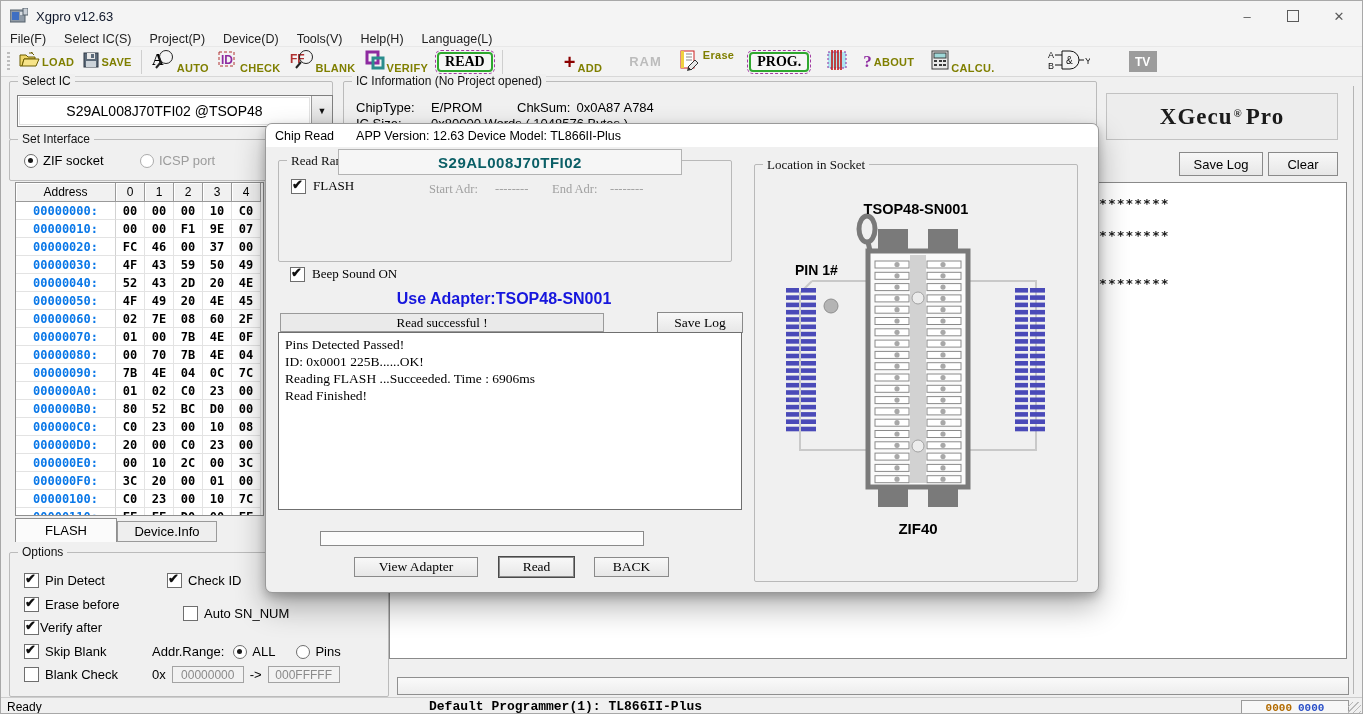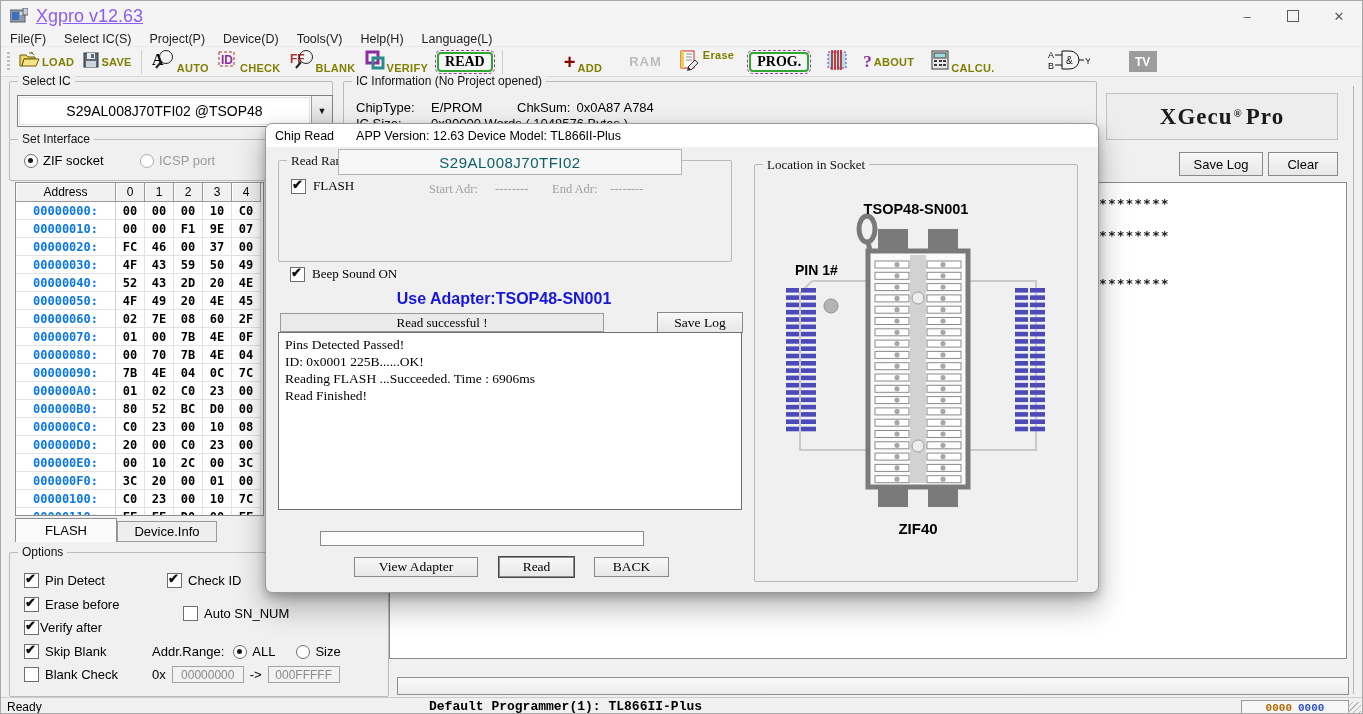--- a/index.html
+++ b/index.html
@@ -1,21 +1,21 @@
 <!DOCTYPE html>
 <html><head>
 <meta charset="utf-8">
 <style>
   html,body{margin:0;padding:0;background:#dcdcdc;}
   #app{position:relative;width:1363px;height:714px;background:#f0f0f0;overflow:hidden;
        font-family:"Liberation Sans",sans-serif;border:1px solid #a8a8a8;box-sizing:border-box;color:#000;}
   .abs{position:absolute;}
   
   #titlebar{left:0;top:0;width:100%;height:30px;background:#f4f4f4;display:flex;align-items:center;}
-  #titlebar .title{font-size:18px;color:#8b5cf6;margin-left:8px;text-decoration:underline;}
+  #titlebar .title{font-size:13px;color:#0f172a;margin-left:8px;}
   #win-controls{position:absolute;right:0;top:0;height:30px;display:flex;}
   .wbtn{width:46px;height:30px;display:flex;align-items:center;justify-content:center;color:#5a5a5a;font-size:13px;}
   .maxbox{width:10px;height:10px;border:1px solid #5a5a5a;display:inline-block;}
   
   #menubar{left:0;top:30px;width:100%;height:15px;display:flex;align-items:center;background:#f4f4f4;}
   .menu-item{padding:0 9px;font-size:12.5px;color:#222;}
   
   #toolbar{left:0;top:45px;width:100%;height:31px;background:#f3f3f3;border-top:1px solid #e8e8e8;
            border-bottom:1px solid #d8d8d8;display:flex;align-items:center;gap:9px;padding-left:6px;box-sizing:border-box;}
   .grip{width:3px;height:20px;background:repeating-linear-gradient(#bdbdbd 0 2px,transparent 2px 4px);}
@@ -71,21 +71,21 @@
   .tab{position:absolute;display:flex;align-items:center;justify-content:center;font-size:13px;box-sizing:border-box;}
   #tab-flash{left:14px;top:517px;width:102px;height:24px;background:#fbfbfb;border:1px solid #8f8f8f;border-bottom:none;z-index:2;}
   #tab-device{left:116px;top:520px;width:100px;height:21px;background:#eeeeee;border:1px solid #9a9a9a;}
   
   #dialog{left:264px;top:122px;width:834px;height:470px;background:#f0f0f0;border:1px solid #9a9a9a;
           border-radius:7px;z-index:10;box-shadow:0 14px 30px rgba(0,0,0,.30),0 4px 10px rgba(0,0,0,.22);box-sizing:border-box;}
   #dlg-title{position:absolute;left:0;top:0;right:0;height:23px;background:#fff;border-radius:7px 7px 0 0;
              display:flex;align-items:center;font-size:12.5px;padding-left:9px;gap:22px;}
   .din{position:absolute;}
   #chipname{left:72px;top:25px;width:342px;height:24px;background:#f6f6f6;border:1px solid #b3b3b3;
-            display:flex;align-items:center;justify-content:center;font-weight:normal;font-size:15px;color:#0b5f66;letter-spacing:0.5px;z-index:2;}
+            display:flex;align-items:center;justify-content:center;font-weight:bold;font-size:15px;color:#0b5f66;letter-spacing:0.5px;z-index:2;}
   #dlg-log{left:12px;top:208px;width:464px;height:178px;background:#fff;border:1px solid #6f6f6f;
            font-family:"Liberation Serif",serif;font-size:13.5px;line-height:17px;padding:3px 6px;box-sizing:border-box;}
   #dlg-progress{left:54px;top:407px;width:322px;height:13px;border:1px solid #8a8a8a;background:#fcfcfc;}
   #dlg-status{left:14px;top:189px;width:324px;height:19px;background:#eaeaea;border:1px solid #9a9a9a;
               display:flex;align-items:center;justify-content:center;font-size:13px;box-sizing:border-box;}
   .dbtn{font-family:"Liberation Serif",serif;font-size:13.5px;}
   #dlg-read{box-shadow:0 0 0 1px #4a4a4a;}
   
   #logo{left:1105px;top:92px;width:230px;height:45px;background:#ededed;border:1px solid #c2c2c2;
         display:flex;align-items:center;justify-content:center;font-family:"Liberation Serif",serif;
@@ -478,21 +478,21 @@
     </div>
     <div style="position:absolute;left:14px;top:91px;display:flex;align-items:center;gap:6px;">
       <span class="cb checked"></span>
         <span class="lab">Skip Blank</span>
     </div>
     <div style="position:absolute;left:142px;top:91px;display:flex;align-items:center;gap:5px;">
       <span class="lab">Addr.Range:</span>
       <span class="radio sel" style="margin-left:4px"></span>
       <span class="lab">ALL</span>
       <span class="radio" style="margin-left:16px"></span>
-      <span class="lab">Size</span>
+      <span class="lab">Pins</span>
     </div>
     <div style="position:absolute;left:14px;top:114px;display:flex;align-items:center;gap:6px;">
       <span class="cb"></span>
         <span class="lab">Blank Check</span>
     </div>
     <div style="position:absolute;left:142px;top:113px;display:flex;align-items:center;gap:6px;">
       <span class="lab">0x</span>
       <span class="input" style="width:72px;height:17px;">00000000</span>
       <span class="lab">-&gt;</span>
       <span class="input" style="width:72px;height:17px;">000FFFFF</span>

